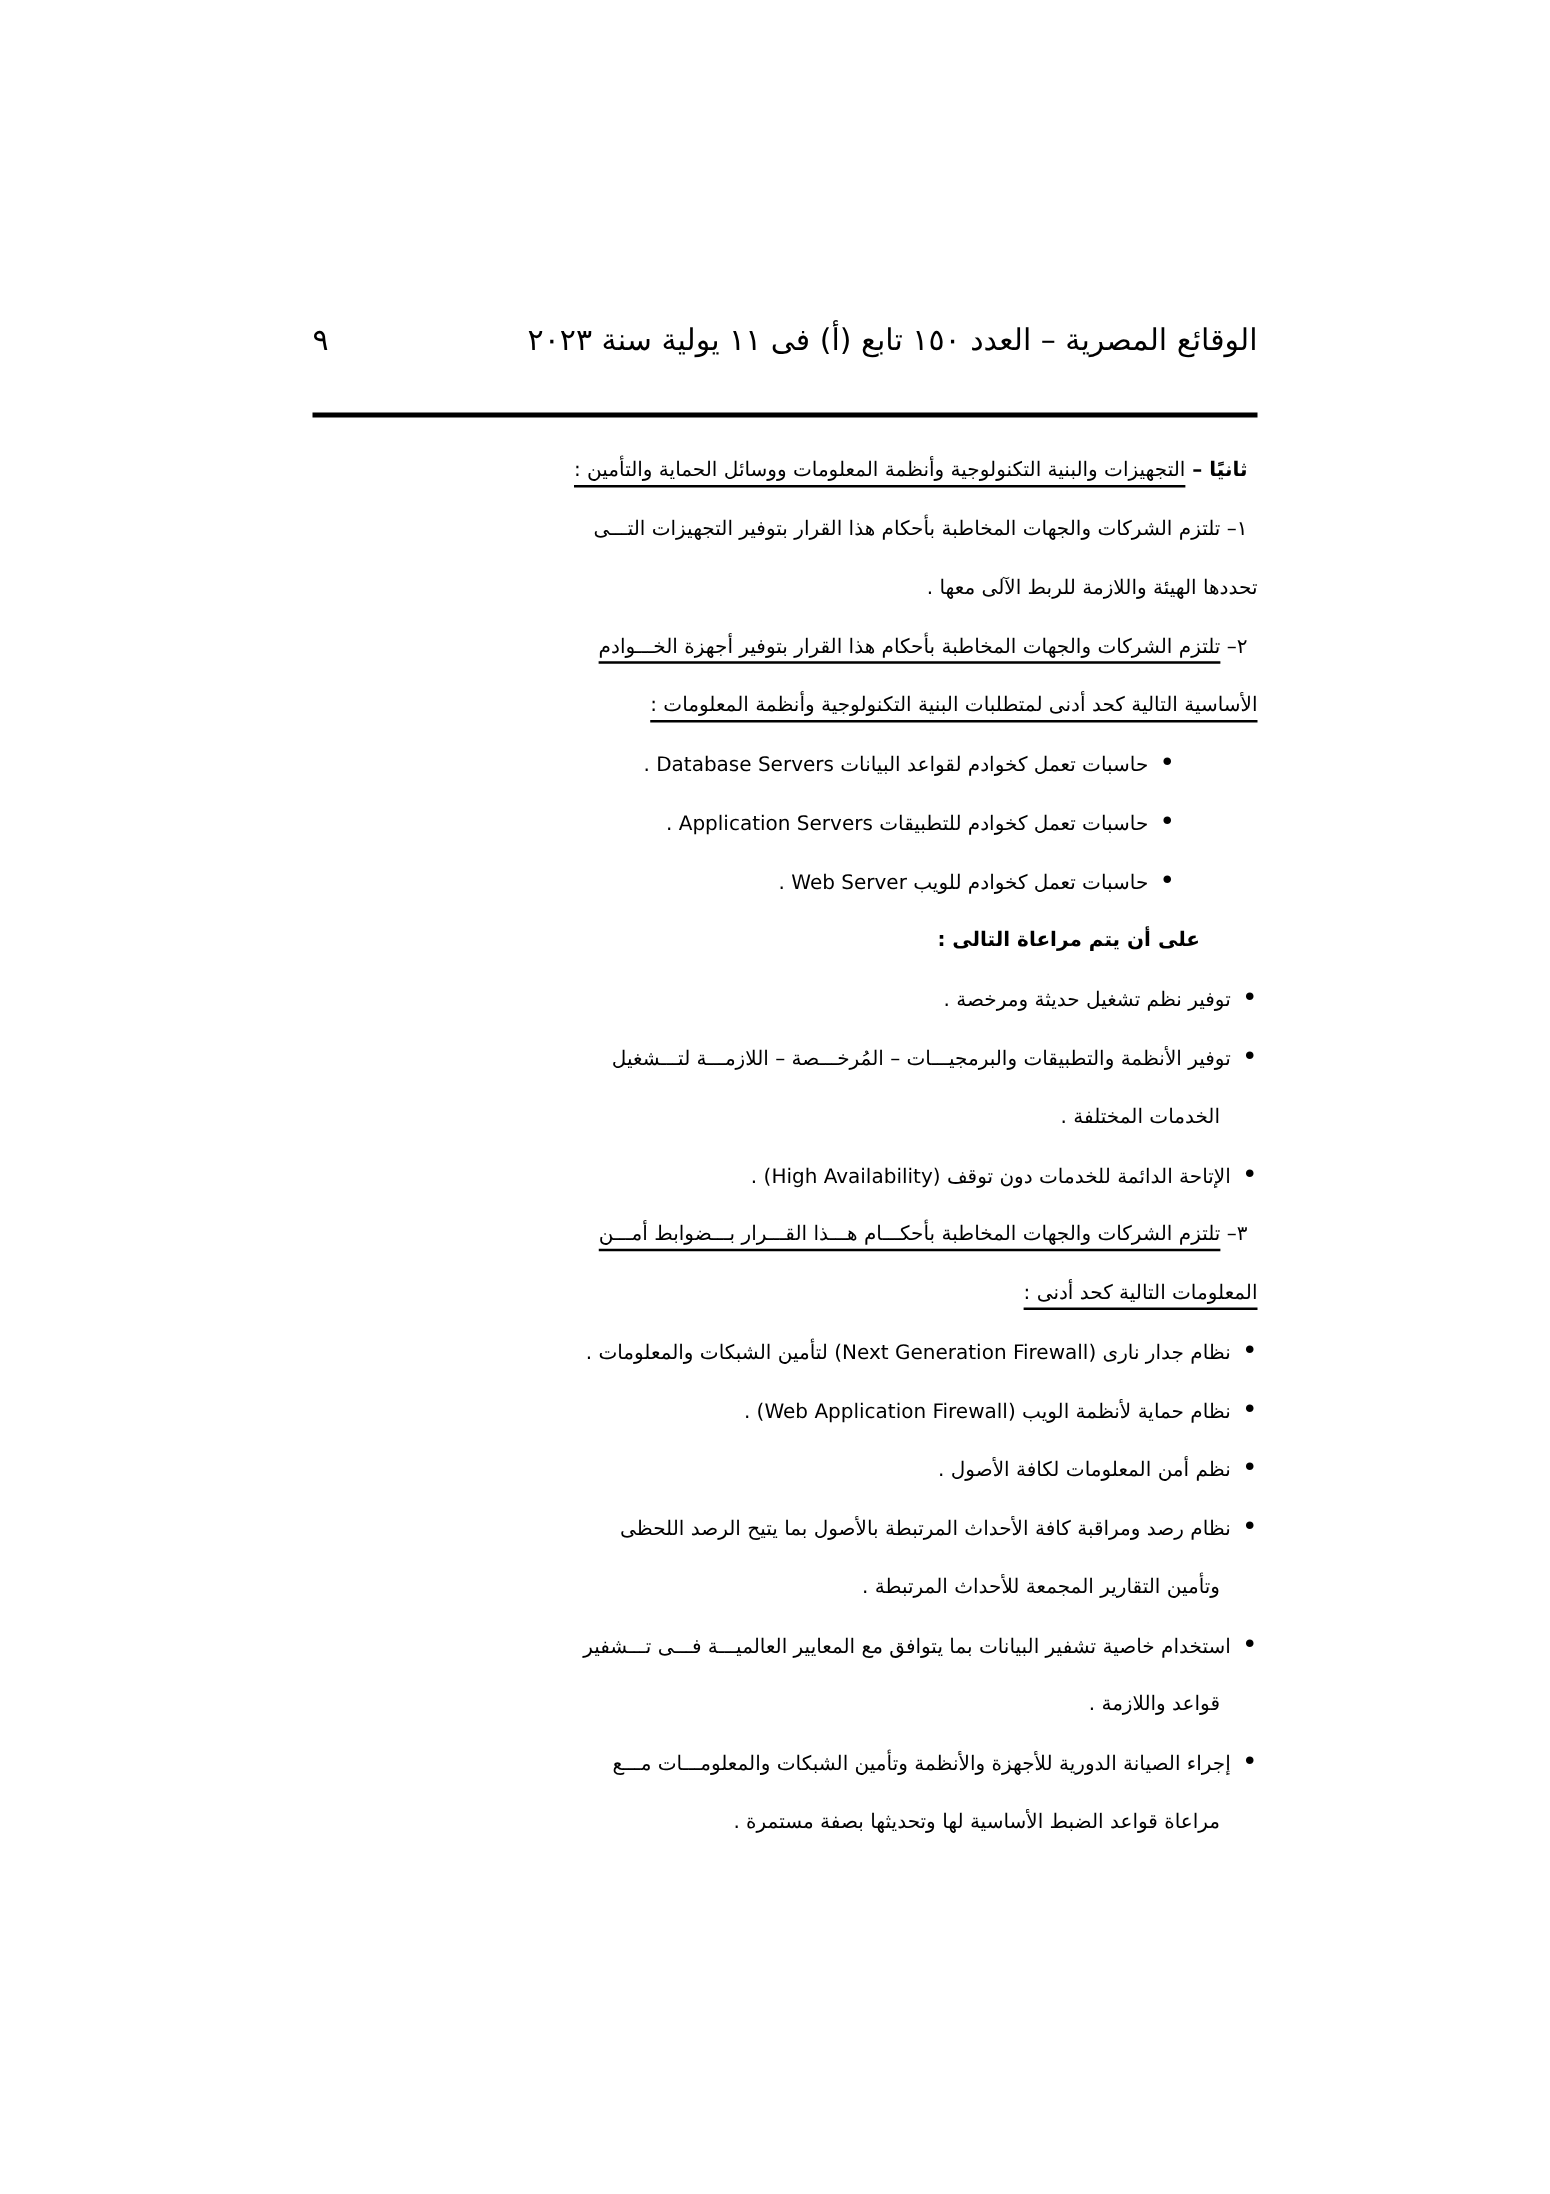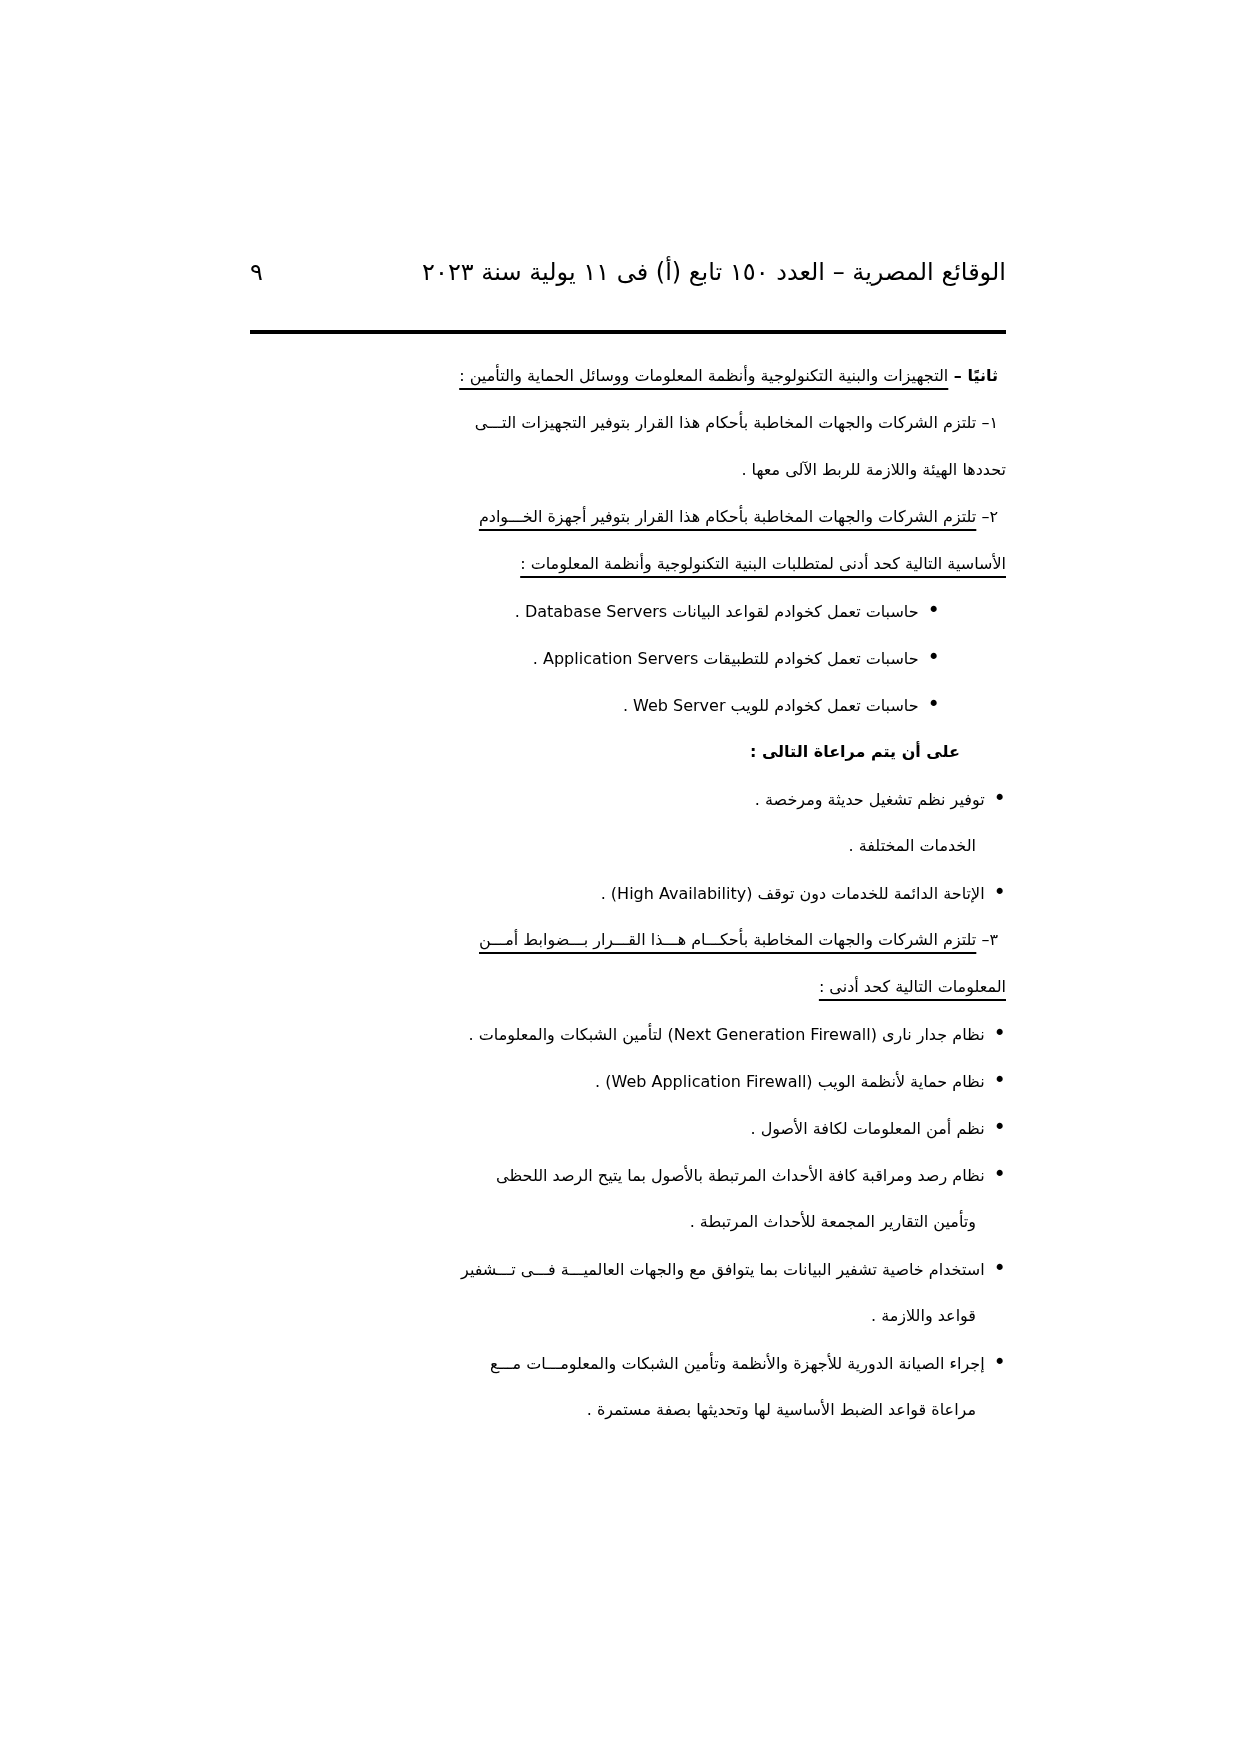--- a/index.html
+++ b/index.html
@@ -100,20 +100,23 @@
         <span class="blt"></span><span>حاسبات تعمل كخوادم للويب Web Server .</span>
       </div>
 
       <div class="line ind-sub b">
         <span>على أن يتم مراعاة التالى :</span>
       </div>
 
       <div class="line">
         <span class="blt"></span><span>توفير نظم تشغيل حديثة ومرخصة .</span>
       </div>
+      <div class="line">
+        <span class="blt"></span><span>توفير الأنظمة والتطبيقات والبرمجيـــات – المُرخـــصة – اللازمـــة لتـــشغيل</span>
+      </div>
       <div class="line ind-cont">
         <span>الخدمات المختلفة .</span>
       </div>
       <div class="line">
         <span class="blt"></span><span>الإتاحة الدائمة للخدمات دون توقف (High Availability) .</span>
       </div>
 
       <div class="line ind-num">
         <span>٣– </span><span class="ul">تلتزم الشركات والجهات المخاطبة بأحكـــام هـــذا القـــرار بـــضوابط أمـــن</span>
       </div>
@@ -130,21 +133,21 @@
       <div class="line">
         <span class="blt"></span><span>نظم أمن المعلومات لكافة الأصول .</span>
       </div>
       <div class="line">
         <span class="blt"></span><span>نظام رصد ومراقبة كافة الأحداث المرتبطة بالأصول بما يتيح الرصد اللحظى</span>
       </div>
       <div class="line ind-cont">
         <span>وتأمين التقارير المجمعة للأحداث المرتبطة .</span>
       </div>
       <div class="line">
-        <span class="blt"></span><span>استخدام خاصية تشفير البيانات بما يتوافق مع والجهات العالميـــة فـــى تـــشفير</span>
+        <span class="blt"></span><span>استخدام خاصية تشفير البيانات بما يتوافق مع المعايير العالميـــة فـــى تـــشفير</span>
       </div>
       <div class="line ind-cont">
         <span>قواعد واللازمة .</span>
       </div>
       <div class="line">
         <span class="blt"></span><span>إجراء الصيانة الدورية للأجهزة والأنظمة وتأمين الشبكات والمعلومـــات مـــع</span>
       </div>
       <div class="line ind-cont">
         <span>مراعاة قواعد الضبط الأساسية لها وتحديثها بصفة مستمرة .</span>
       </div>

